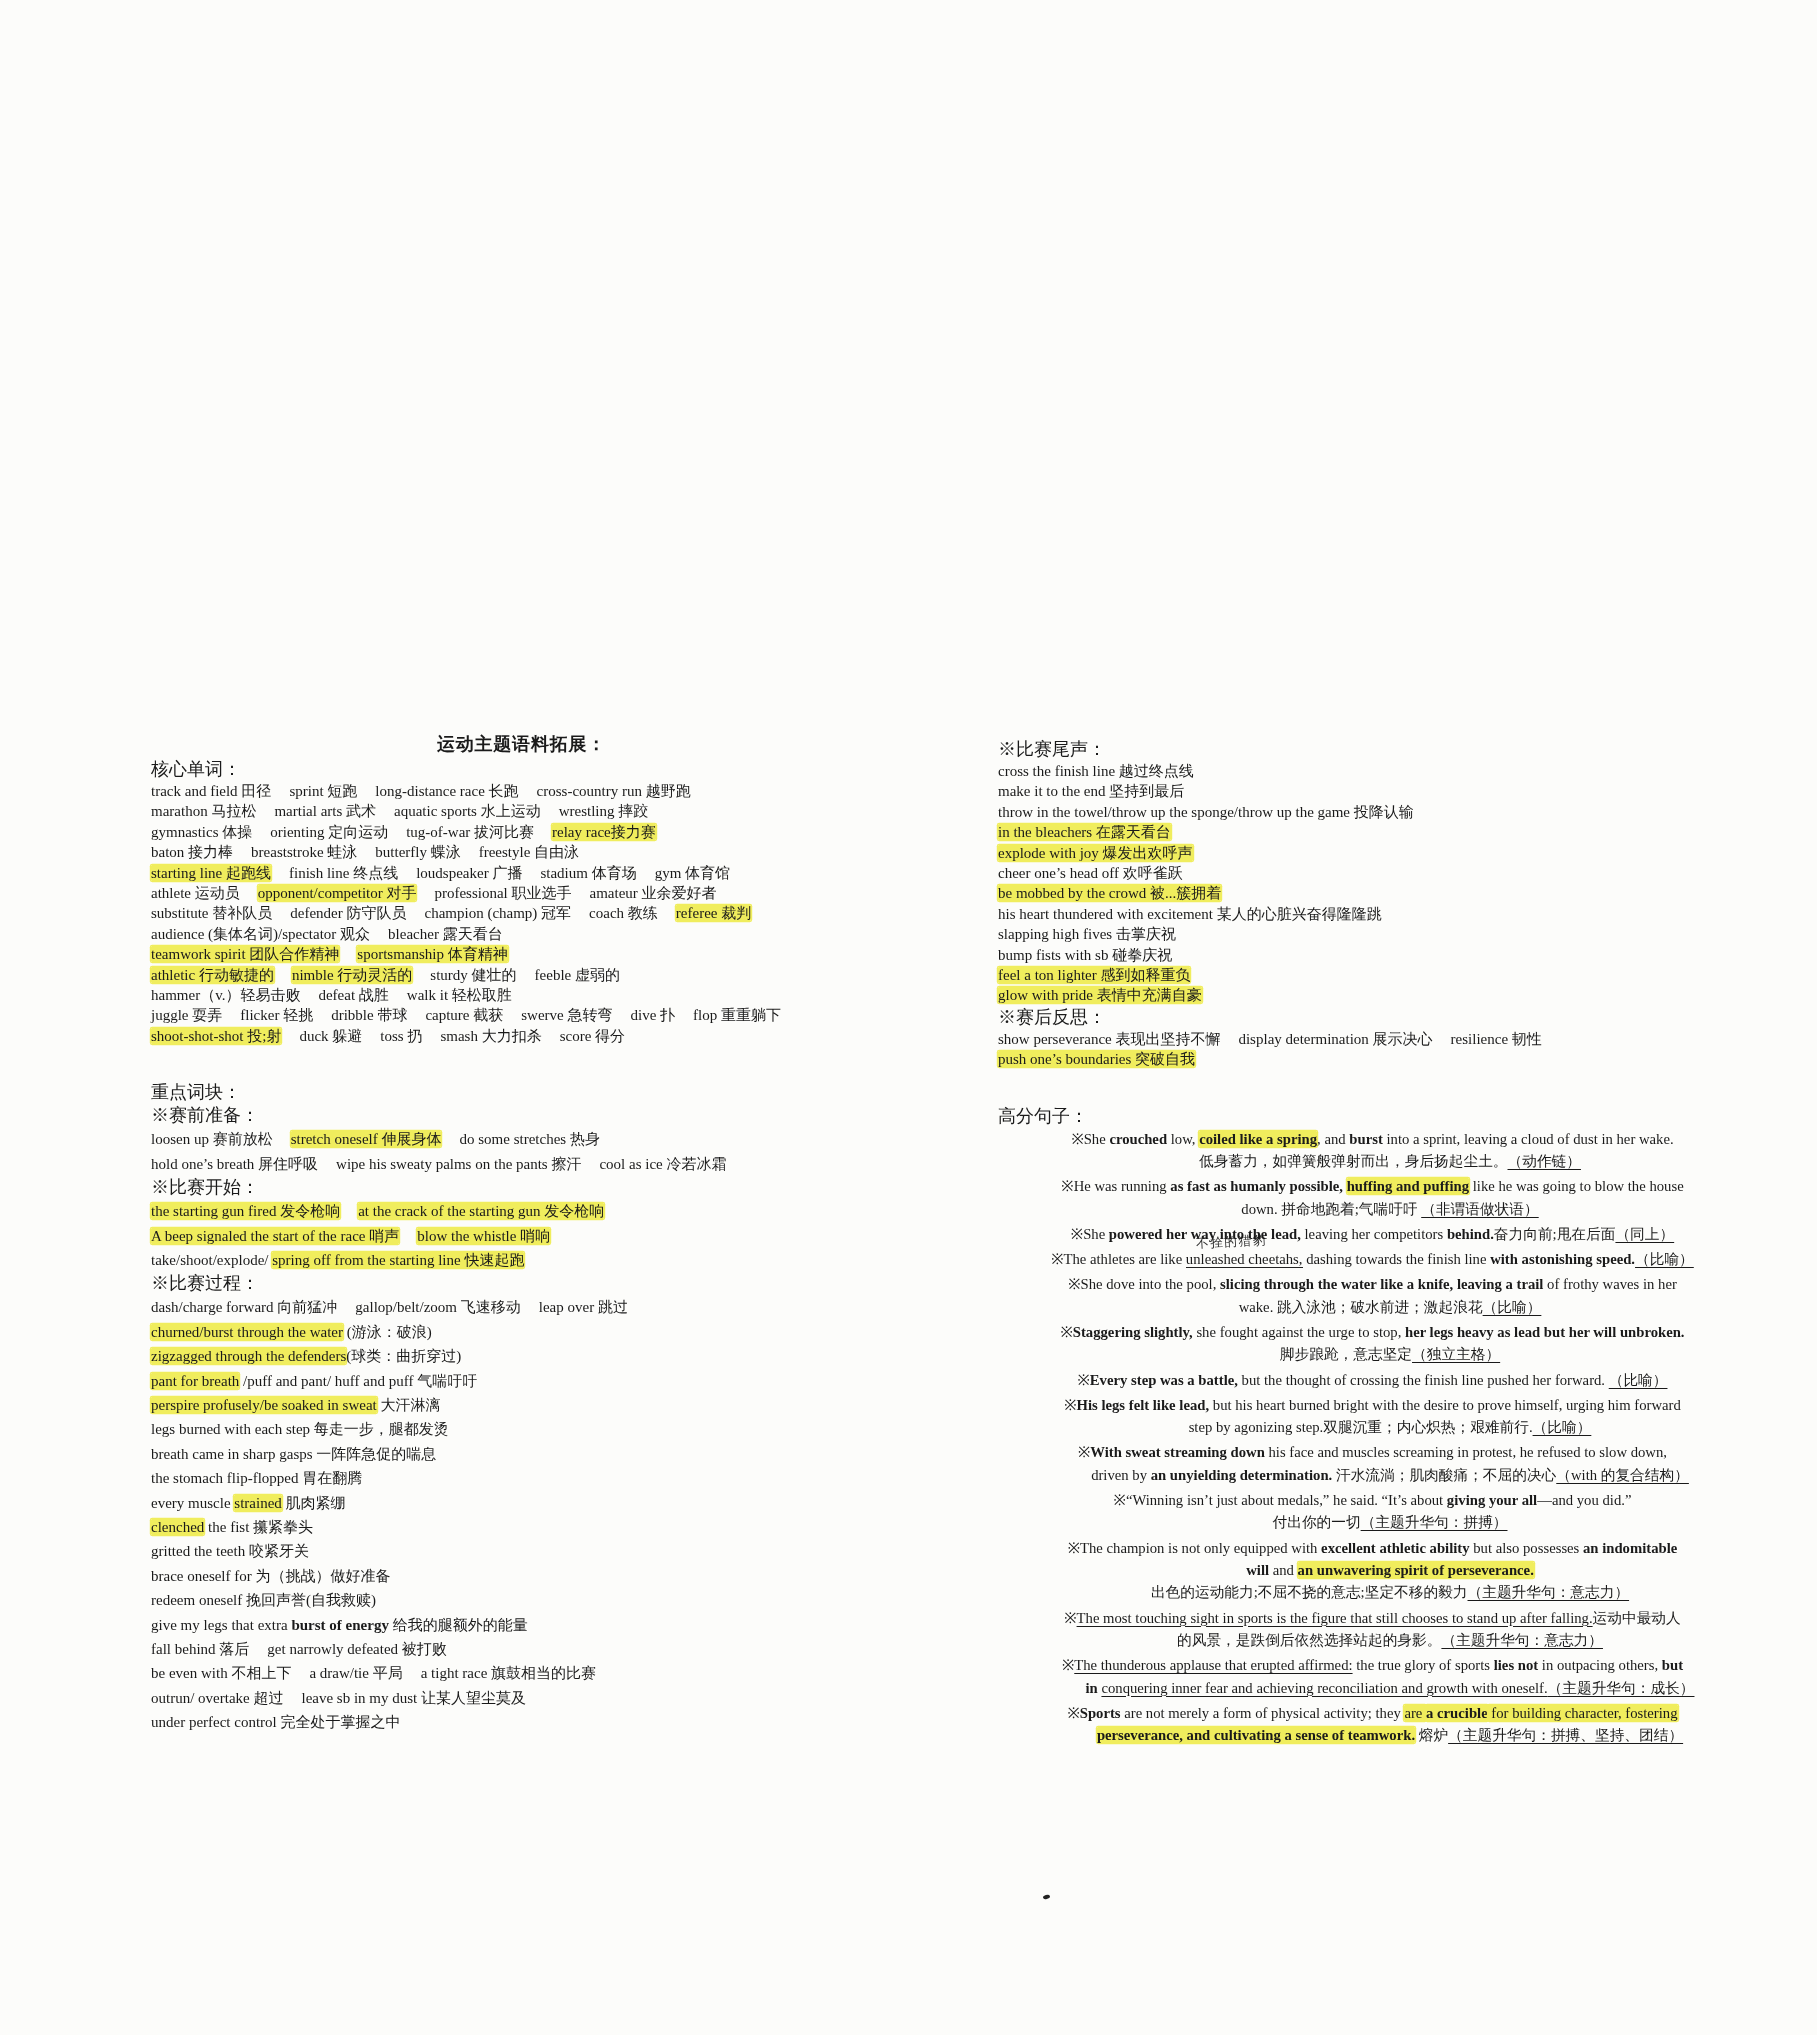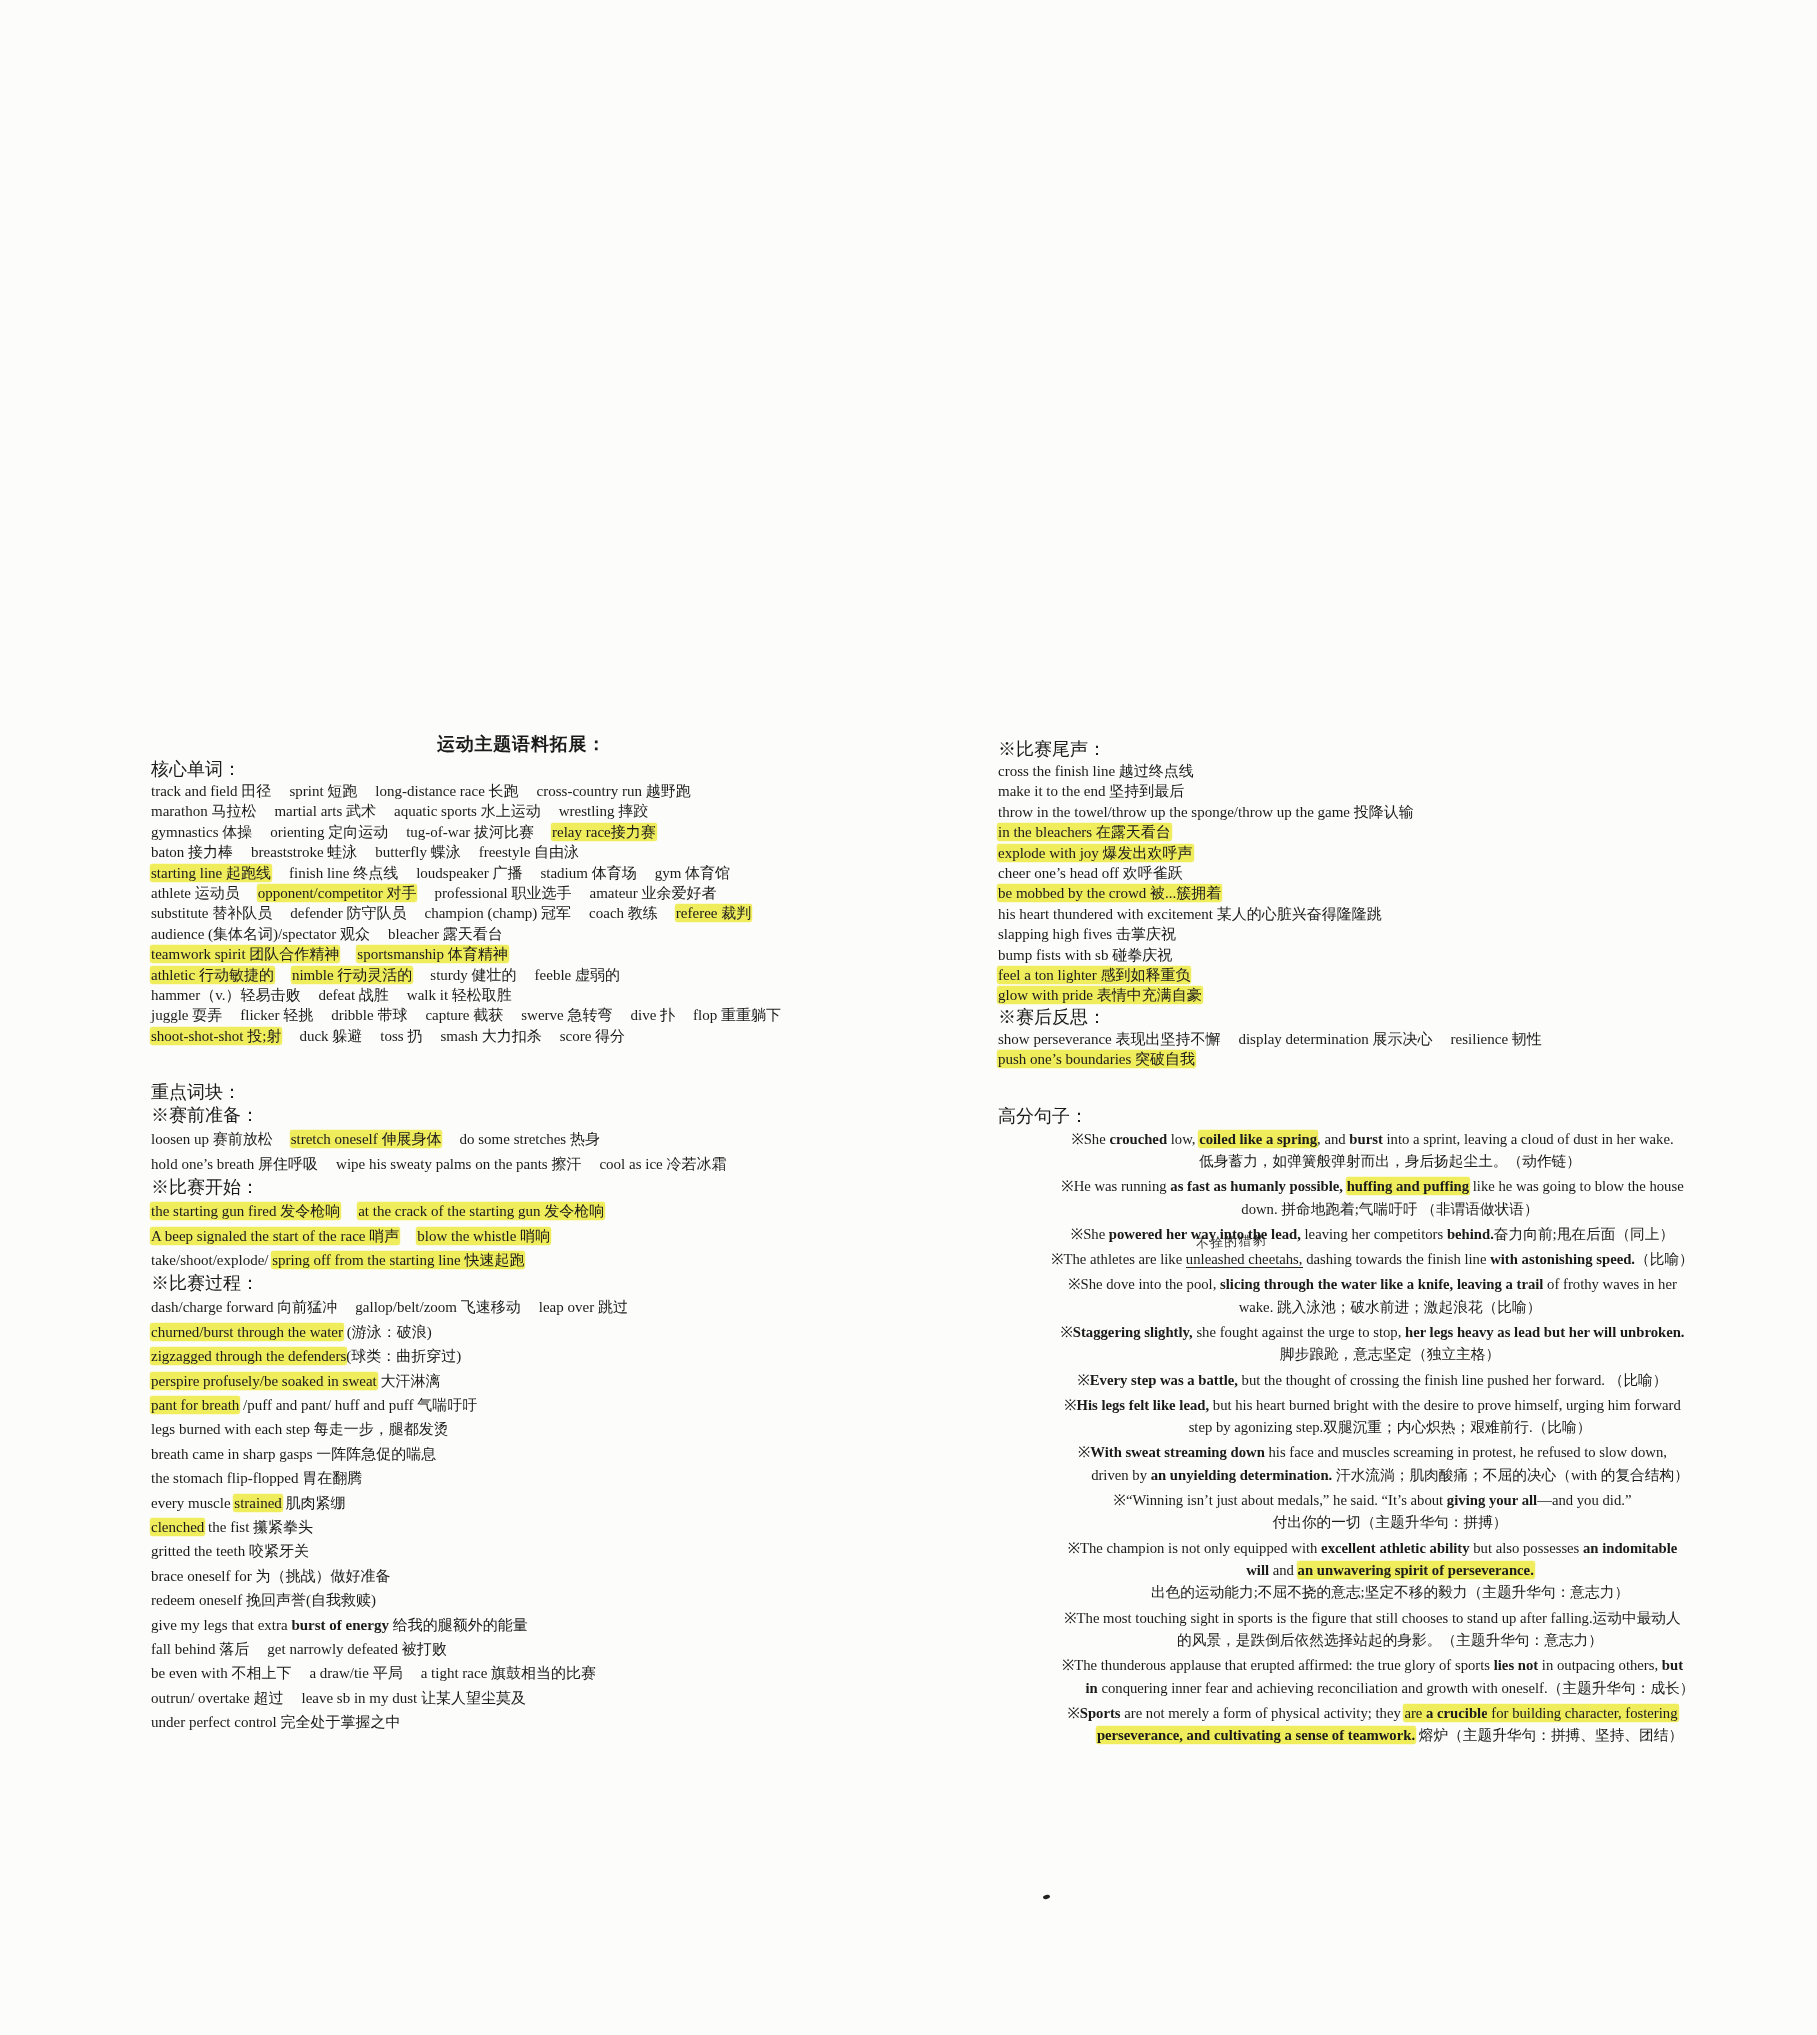--- a/index.html
+++ b/index.html
@@ -10,21 +10,21 @@
   #left-col{left:151px;top:733px;width:741px;}
   #right-col{left:998px;top:738px;width:749px;}
   .title{text-align:center;font-weight:700;font-size:18px;line-height:23px;letter-spacing:0.8px;margin-bottom:2px;}
   .h{font-weight:400;font-size:18px;line-height:23px;white-space:nowrap;}
   .gap-top{margin-top:35px;}
   .line{font-size:15px;line-height:20.4px;white-space:nowrap;}
   .chunk-line{line-height:24.4px;}
   .item + .item{margin-left:18px;}
   .hl{background:#f0ed5d;box-shadow:0 0 0 1.2px #f0ed5d;border-radius:1.2px;}
   .b{font-weight:700;}
-  .u{text-decoration-thickness:1.2px;text-underline-offset:2.8px;}
+  .u{text-decoration:underline;text-decoration-thickness:1.2px;text-underline-offset:2.8px;}
   .wavy{border-bottom:1.6px solid #222;}
   .sent{font-size:14.7px;line-height:22.4px;padding-left:35px;text-indent:-35px;margin-bottom:2.8px;}
   .sentences-wrap{width:749px;text-align:center;}
   .noted{position:relative;}
   .note{position:absolute;top:-14.7px;left:9.8px;font-size:12.6px;line-height:12.6px;white-space:nowrap;
         font-family:"DejaVu Sans",sans-serif;transform:rotate(-3deg);color:#161616;opacity:.9;
         letter-spacing:1.6px;text-indent:0;}
   .ink{position:absolute;left:1043px;top:1895px;width:7px;height:4.1px;background:#222;
        border-radius:45% 60% 50% 55%;transform:rotate(-14deg);}
 </style>
@@ -57,22 +57,22 @@
         <div class="line chunk-line"><span class="item"><span>loosen up 赛前放松</span></span><span class="item"><span class="hl">stretch oneself 伸展身体</span></span><span class="item"><span>do some stretches 热身</span></span></div>
         <div class="line chunk-line"><span class="item"><span>hold one’s breath 屏住呼吸</span></span><span class="item"><span>wipe his sweaty palms on the pants 擦汗</span></span><span class="item"><span>cool as ice 冷若冰霜</span></span></div>
         <div class="h">※比赛开始：</div>
         <div class="line chunk-line"><span class="item"><span class="hl">the starting gun fired 发令枪响</span></span><span class="item"><span class="hl">at the crack of the starting gun 发令枪响</span></span></div>
         <div class="line chunk-line"><span class="item"><span class="hl">A beep signaled the start of the race 哨声</span></span><span class="item"><span class="hl">blow the whistle 哨响</span></span></div>
         <div class="line chunk-line"><span class="item"><span>take/shoot/explode/ </span><span class="hl">spring off from the starting line 快速起跑</span></span></div>
         <div class="h">※比赛过程：</div>
         <div class="line chunk-line"><span class="item"><span>dash/charge forward 向前猛冲</span></span><span class="item"><span>gallop/belt/zoom 飞速移动</span></span><span class="item"><span>leap over 跳过</span></span></div>
         <div class="line chunk-line"><span class="item"><span class="hl">churned/burst through the water</span><span> (游泳：破浪)</span></span></div>
         <div class="line chunk-line"><span class="item"><span class="hl">zigzagged through the defenders</span><span>(球类：曲折穿过)</span></span></div>
+        <div class="line chunk-line"><span class="item"><span class="hl">pant for breath</span><span> /puff and pant/ huff and puff 气喘吁吁</span></span></div>
         <div class="line chunk-line"><span class="item"><span class="hl">perspire profusely/be soaked in sweat</span><span> 大汗淋漓</span></span></div>
-        <div class="line chunk-line"><span class="item"><span class="hl">pant for breath</span><span> /puff and pant/ huff and puff 气喘吁吁</span></span></div>
         <div class="line chunk-line"><span class="item"><span>legs burned with each step 每走一步，腿都发烫</span></span></div>
         <div class="line chunk-line"><span class="item"><span>breath came in sharp gasps 一阵阵急促的喘息</span></span></div>
         <div class="line chunk-line"><span class="item"><span>the stomach flip-flopped 胃在翻腾</span></span></div>
         <div class="line chunk-line"><span class="item"><span>every muscle </span><span class="hl">strained</span><span> 肌肉紧绷</span></span></div>
         <div class="line chunk-line"><span class="item"><span class="hl">clenched</span><span> the fist 攥紧拳头</span></span></div>
         <div class="line chunk-line"><span class="item"><span>gritted the teeth 咬紧牙关</span></span></div>
         <div class="line chunk-line"><span class="item"><span>brace oneself for 为（挑战）做好准备</span></span></div>
         <div class="line chunk-line"><span class="item"><span>redeem oneself 挽回声誉(自我救赎)</span></span></div>
         <div class="line chunk-line"><span class="item"><span>give my legs that extra </span><span class="b">burst of energy</span><span> 给我的腿额外的能量</span></span></div>
         <div class="line chunk-line"><span class="item"><span>fall behind 落后</span></span><span class="item"><span>get narrowly defeated 被打败</span></span></div>

